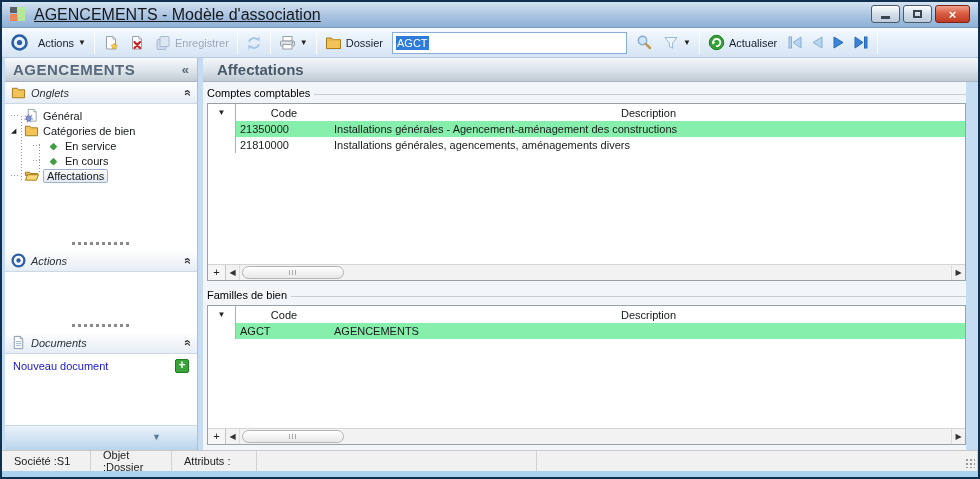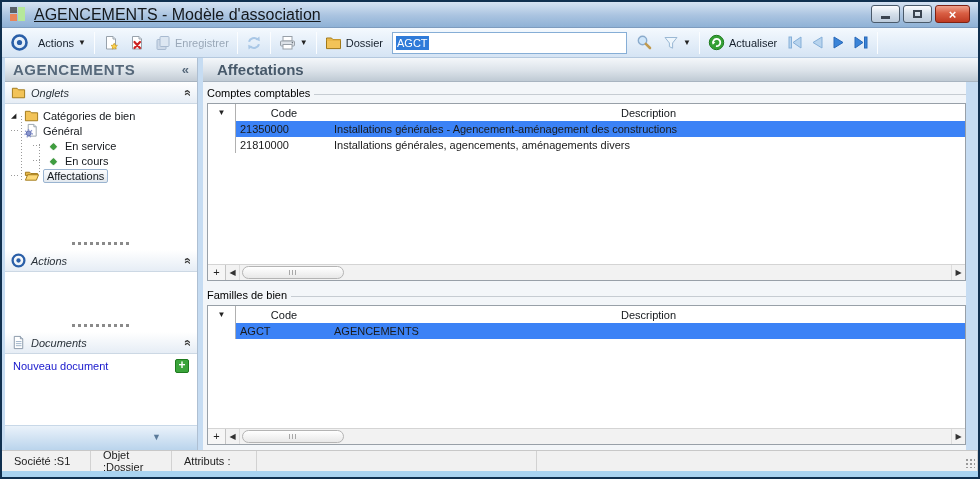--- a/index.html
+++ b/index.html
@@ -100,21 +100,21 @@
   .tbl-2 { flex:0 0 140px; margin-top:2px; }
   .gap-between { flex:0 0 6px; }
   .t-head { height:17px; flex:0 0 17px; display:flex; align-items:center; }
   .col-arrow { width:28px; flex:0 0 28px; align-self:stretch; border-right:1px solid #b0b0b0;
                display:flex; align-items:center; justify-content:center; background:#fff; }
   .col-arrow .cmenu { font-size:8px; color:#222; }
   .col-code-h { width:96px; flex:0 0 96px; text-align:center; color:#14181c; }
   .col-desc-h { flex:1; text-align:center; color:#14181c; }
   .t-row { height:16px; flex:0 0 16px; display:flex; align-items:stretch; }
   .row-data { flex:1; display:flex; align-items:center; }
-  .row-data.selected { background:#3b82f6; }
+  .row-data.selected { background:#86efac; }
   .col-code { width:96px; flex:0 0 96px; padding-left:4px; }
   .col-desc { flex:1; padding-left:2px; }
   .t-fill { flex:1; }
   .hscroll { height:16px; flex:0 0 16px; border-top:1px solid #d4d4d4; display:flex; align-items:stretch;
              background:#f2f2f2; }
   .add-btn { width:18px; flex:0 0 18px; border-right:1px solid #c4c4c4; background:#f6f6f6;
              text-align:center; line-height:14px; color:#222; }
   .scr-btn { width:14px; flex:0 0 14px; display:flex; align-items:center; justify-content:center;
              font-size:8px; color:#333; background:#f2f2f2; }
   .scr-btn.left { border-right:1px solid #dcdcdc; }
@@ -279,35 +279,35 @@
             <path d="M1.5 3.5 h5 l1.4 1.6 h6.6 v8.5 h-13 z" fill="#f2c358" stroke="#a07818"></path>
           </svg>
         <span class="ph-label">Onglets</span>
         <span class="chev-up">»</span>
       </div>
 
       <div class="tree">
         <div class="guide g1"></div>
         <div class="guide g2"></div>
         <div class="tree-row">
-          <span class="expander">◢</span>
-          <svg class="t-icon" viewBox="0 0 16 16">
-              <path d="M1.5 3.5 h5 l1.4 1.6 h6.6 v8.5 h-13 z" fill="#f2c358" stroke="#a07818"></path>
-            </svg>
-          <span class="t-label">Catégories de bien</span>
-        </div>
-        <div class="tree-row">
           <span class="stub"></span>
           <svg class="t-icon" viewBox="0 0 16 16">
               <path d="M4.5 1.5 h6 l2.5 2.5 v10 h-8.5 z" fill="#fff" stroke="#98a2ac"></path>
               <path d="M10.5 1.5 v2.5 h2.5" fill="#e6edf4" stroke="#98a2ac"></path>
               <circle cx="5" cy="11" r="2.6" fill="#8a96d0" stroke="#5866aa"></circle>
               <circle cx="5" cy="11" r="3.9" fill="none" stroke="#8a96d0" stroke-width="1.5" stroke-dasharray="1.4 2"></circle>
             </svg>
           <span class="t-label">Général</span>
+        </div>
+        <div class="tree-row">
+          <span class="expander">◢</span>
+          <svg class="t-icon" viewBox="0 0 16 16">
+              <path d="M1.5 3.5 h5 l1.4 1.6 h6.6 v8.5 h-13 z" fill="#f2c358" stroke="#a07818"></path>
+            </svg>
+          <span class="t-label">Catégories de bien</span>
         </div>
         <div class="tree-row sub">
           <span class="stub"></span>
           <span class="diamond">◆</span>
           <span class="t-label">En service</span>
         </div>
         <div class="tree-row sub">
           <span class="stub"></span>
           <span class="diamond">◆</span>
           <span class="t-label">En cours</span>

